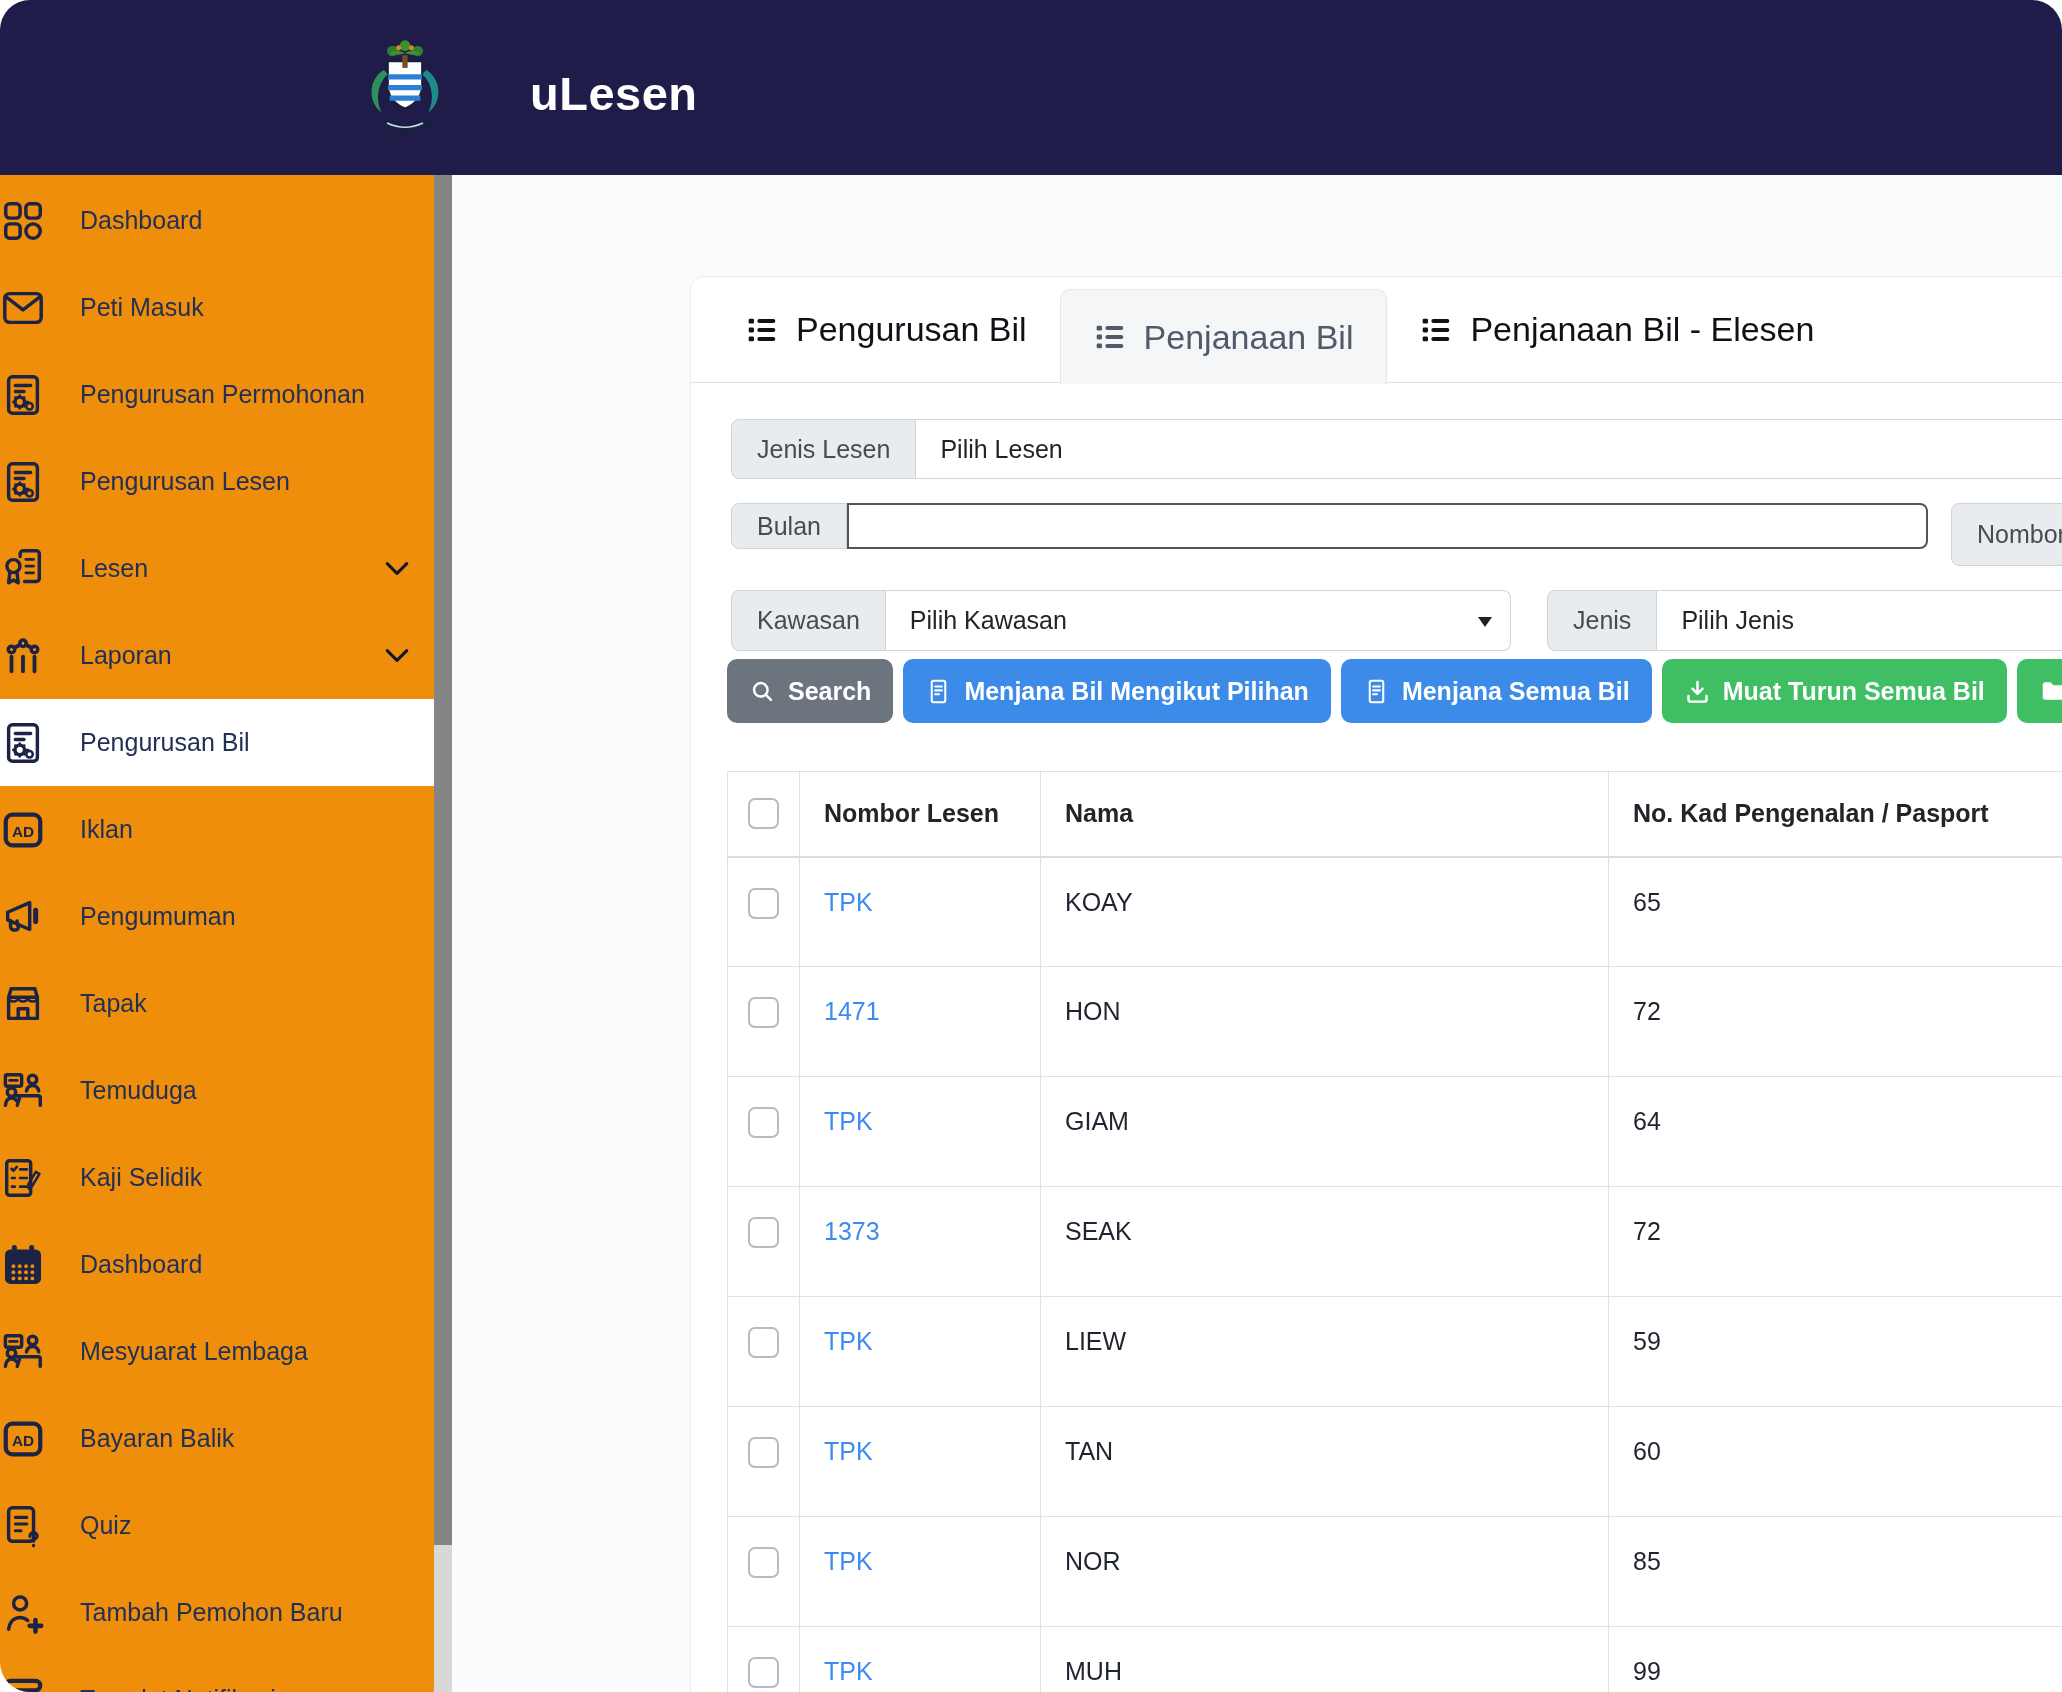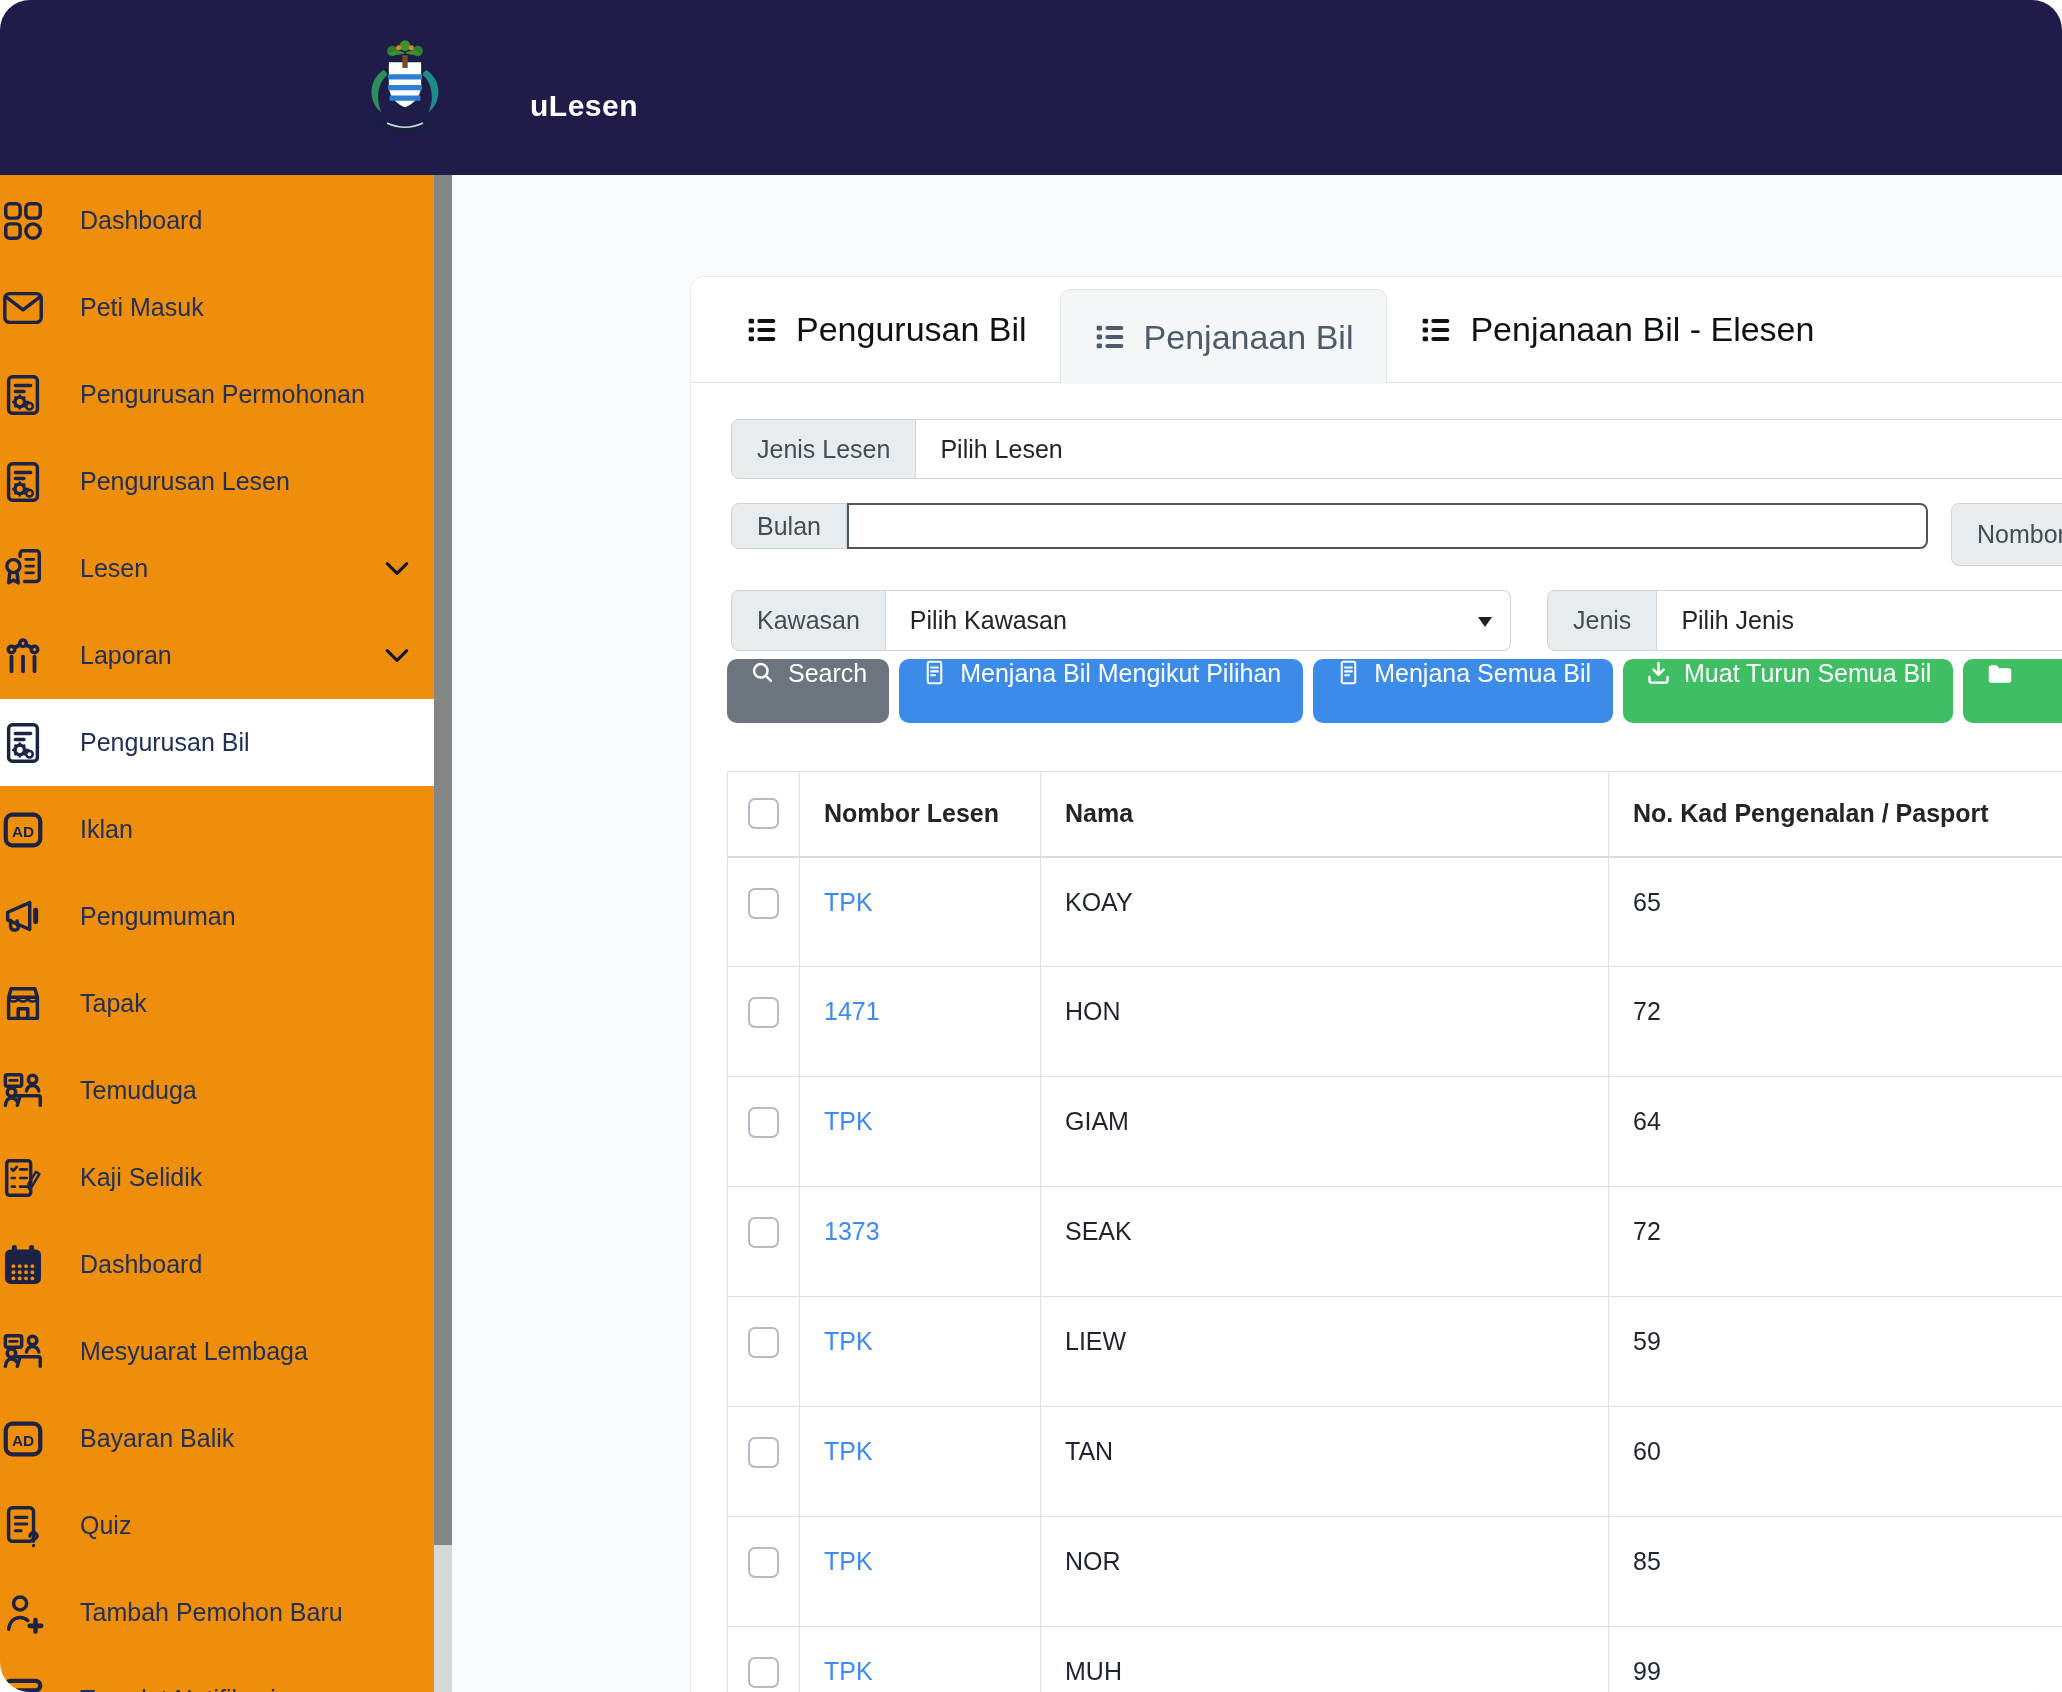--- a/index.html
+++ b/index.html
@@ -2,21 +2,21 @@
 <html><head>
 <meta charset="utf-8">
 <style>
   html,body{margin:0;padding:0;background:#fff;font-family:"Liberation Sans",sans-serif;}
   .page{position:relative;width:2062px;height:1692px;background:#fafbfd;border-radius:30px;overflow:hidden;}
 
   
   .header{position:absolute;left:0;top:0;width:100%;height:175px;background:#201c49;}
   .logo{position:absolute;left:352px;top:34px;width:106px;height:106px;}
   .app-title{position:absolute;left:530px;top:0;height:175px;display:flex;align-items:center;
-    color:#fff;font-size:30px;font-weight:700;letter-spacing:.5px;padding-top:18px;}
+    color:#fff;font-size:47px;font-weight:700;letter-spacing:.5px;padding-top:6px;}
 
   
   .sidebar{position:absolute;left:0;top:175px;width:434px;bottom:0;background:#EE8E0A;padding-top:2px;box-sizing:border-box;}
   .sitem{position:relative;height:87px;display:flex;align-items:center;box-sizing:border-box;cursor:pointer;}
   .sitem.active{background:#ffffff;}
   .sicon{width:46px;height:46px;flex:none;margin-right:34px;stroke:#1d2344;fill:none;stroke-width:1.8;stroke-linecap:round;stroke-linejoin:round;}
   .slabel{font-size:25px;color:#233056;white-space:nowrap;}
   .schev{position:absolute;right:24px;top:50%;margin-top:-10px;width:26px;height:20px;stroke:#101728;fill:none;stroke-width:2.8;stroke-linecap:round;stroke-linejoin:round;}
   .sb-scroll{position:absolute;left:434px;top:175px;width:18px;bottom:0;background:#d8d8d8;}
   .sb-thumb{position:absolute;left:0;top:0;width:18px;height:1370px;background:#858585;}
@@ -46,22 +46,22 @@
   .grp-nombor .addon{border-radius:8px;width:200px;overflow:hidden;}
   .grp-kawasan{left:40px;top:313px;height:61px;}
   .grp-kawasan .field{width:625px;border-radius:0 8px 8px 0;}
   .grp-jenis{left:856px;top:313px;height:61px;}
   .grp-jenis .field{width:520px;}
   .caret{position:absolute;right:18px;top:50%;margin-top:-4px;width:0;height:0;
     border:7px solid transparent;border-top:10px solid #1d2127;}
 
   
   .btnrow{position:absolute;left:36px;top:382px;height:64px;display:flex;gap:10px;}
-  .btn{display:flex;gap:12px;padding:0 22px;border-radius:10px;color:#fff;
-    font-size:25px;font-weight:400;white-space:nowrap;cursor:pointer;border:none;box-sizing:border-box;}
+  .btn{display:flex;align-items:center;gap:12px;padding:0 22px;border-radius:10px;color:#fff;
+    font-size:25px;font-weight:700;white-space:nowrap;cursor:pointer;border:none;box-sizing:border-box;}
   .btn svg{width:27px;height:27px;stroke:#fff;fill:none;stroke-width:2.2;stroke-linecap:round;stroke-linejoin:round;flex:none;}
   .btn-gray{background:#6C757D;}
   .btn-blue{background:#3D8BE8;}
   .btn-green{background:#3FBE63;}
   .btn-folder{width:120px;}
   .btn-folder svg{width:30px;height:30px;}
 
   
   .tablewrap{position:absolute;left:36px;top:494px;width:1520px;}
   table{border-collapse:collapse;width:100%;table-layout:fixed;}

